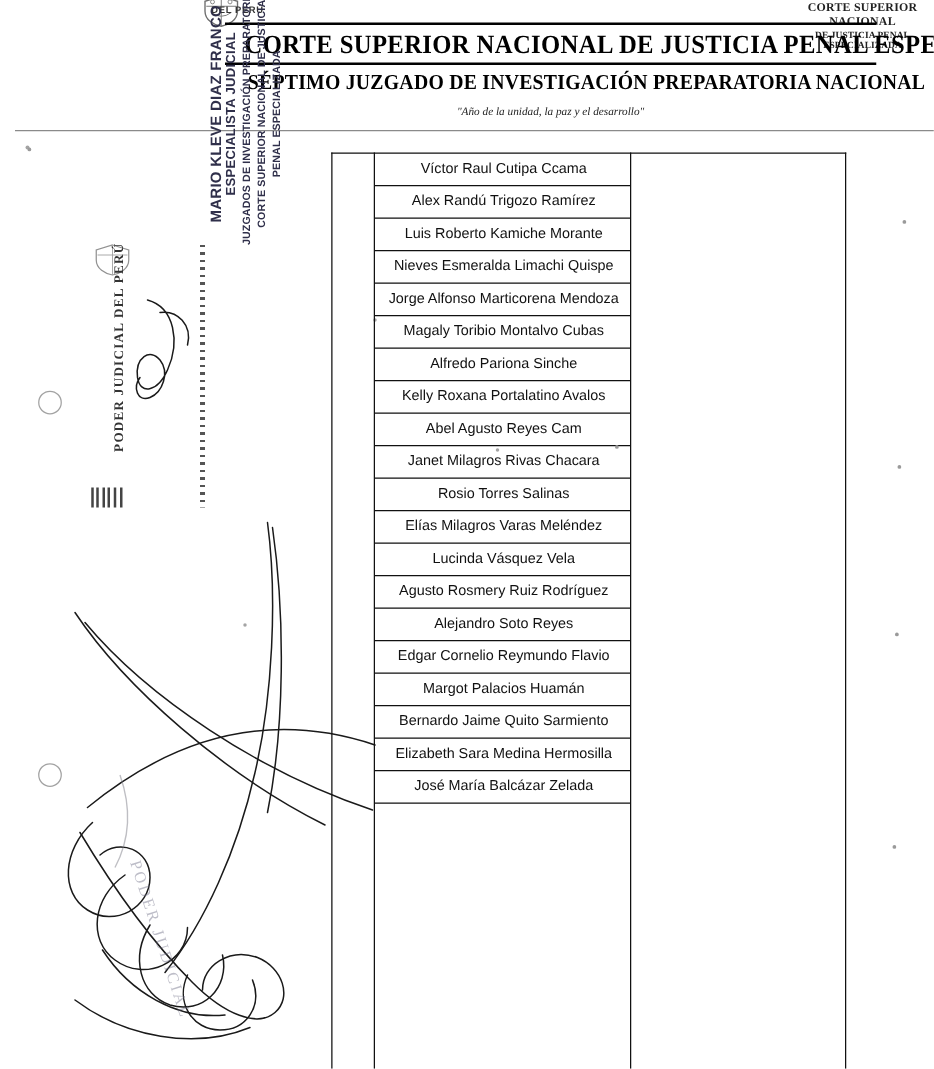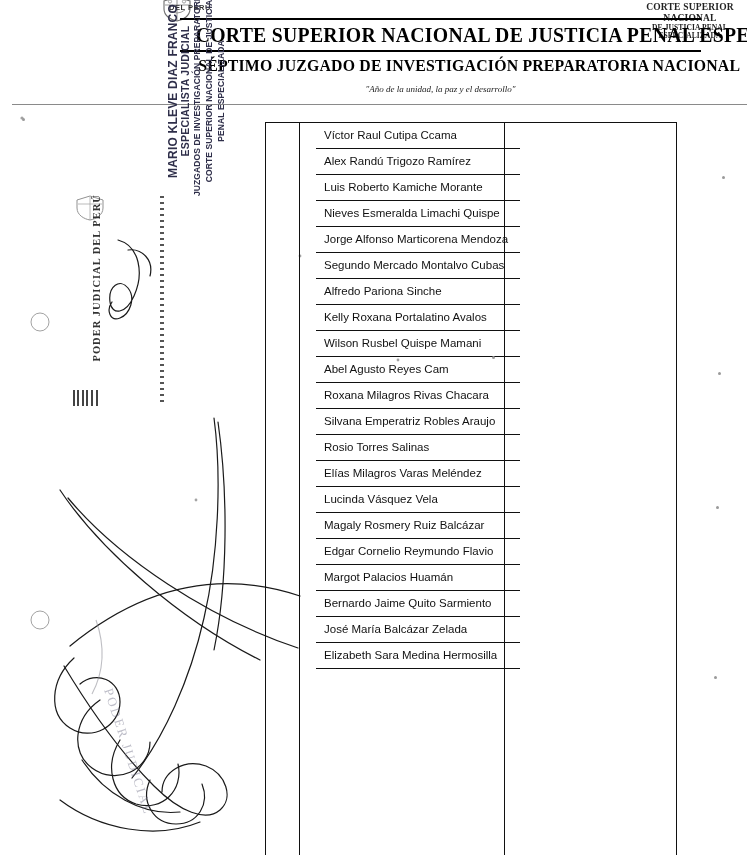--- a/index.html
+++ b/index.html
@@ -217,22 +217,23 @@
     background: #111;
   }
   .table-top {
     position: absolute;
     left: 265px; top: 122px;
     width: 412px; height: 1px;
     background: #111;
   }
   .rows {
     position: absolute;
-    left: 316px; top: 123px;
+    left: 300px; top: 123px;
     width: 204px;
+    text-align: center;
   }
   .row {
     border-bottom: 1px solid #111;
     padding: 5px 6px 5px 8px;
     font-family: "Liberation Sans", sans-serif;
     font-size: 11.5px;
     line-height: 15px;
     color: #111;
     min-height: 17px;
     box-sizing: border-box;
@@ -337,36 +338,35 @@
 <div class="table-col-div"></div>
 <div class="table-right-div"></div>
 <div class="table-outer-right"></div>
 
 <div class="rows" id="rows">
     <div class="row">Víctor Raul Cutipa Ccama</div>
     <div class="row">Alex Randú Trigozo Ramírez</div>
     <div class="row">Luis Roberto Kamiche Morante</div>
     <div class="row">Nieves Esmeralda Limachi Quispe</div>
     <div class="row">Jorge Alfonso Marticorena Mendoza</div>
-    <div class="row">Segundo Mercado Montalvo Cubas</div>
+    <div class="row">Magaly Toribio Montalvo Cubas</div>
     <div class="row">Alfredo Pariona Sinche</div>
     <div class="row">Kelly Roxana Portalatino Avalos</div>
-    <div class="row">Wilson Rusbel Quispe Mamani</div>
     <div class="row">Abel Agusto Reyes Cam</div>
-    <div class="row">Roxana Milagros Rivas Chacara</div>
-    <div class="row">Silvana Emperatriz Robles Araujo</div>
+    <div class="row">Janet Milagros Rivas Chacara</div>
     <div class="row">Rosio Torres Salinas</div>
     <div class="row">Elías Milagros Varas Meléndez</div>
     <div class="row">Lucinda Vásquez Vela</div>
-    <div class="row">Magaly Rosmery Ruiz Balcázar</div>
+    <div class="row">Agusto Rosmery Ruiz Rodríguez</div>
+    <div class="row">Alejandro Soto Reyes</div>
     <div class="row">Edgar Cornelio Reymundo Flavio</div>
     <div class="row">Margot Palacios Huamán</div>
     <div class="row">Bernardo Jaime Quito Sarmiento</div>
+    <div class="row">Elizabeth Sara Medina Hermosilla</div>
     <div class="row">José María Balcázar Zelada</div>
-    <div class="row">Elizabeth Sara Medina Hermosilla</div>
   </div>
 
 <div class="dot" style="left:22px;  top:118px; width:3px;height:3px;"></div>
 <div class="dot" style="left:722px; top:176px; width:3px;height:3px;"></div>
 <div class="dot" style="left:718px; top:372px; width:3px;height:3px;"></div>
 <div class="dot" style="left:716px; top:506px; width:3px;height:3px;"></div>
 <div class="dot" style="left:714px; top:676px; width:3px;height:3px;"></div>
 <div class="dot" style="left:492px; top:356px; width:3px;height:3px;"></div>
 
 </body></html>

